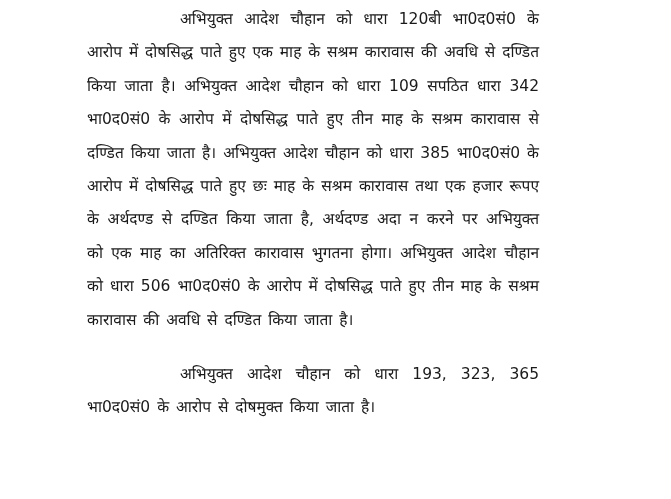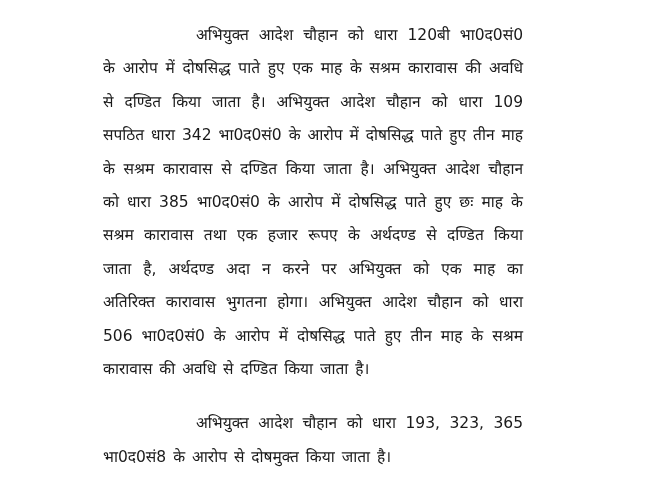--- a/index.html
+++ b/index.html
@@ -16,29 +16,29 @@
     .page {
       position: absolute;
       left: 87px;
       top: 3px;
       width: 452px;
       color: #1a1a1a;
       font-family: "DejaVu Sans", "Liberation Sans", sans-serif;
       font-size: 15.5px;
     }
     .para {
-      margin: 16px;
+      margin: 0;
       line-height: 33.4px;
       text-align: justify;
       text-indent: 93px;
       word-spacing: 2px;
     }
     .para + .para {
       margin-top: 21px;
     }
   </style>
 </head>
 <body>
 
 <div class="page">
   <p class="para">अभियुक्त आदेश चौहान को धारा 120बी भा0द0सं0 के आरोप में दोषसिद्ध पाते हुए एक माह के सश्रम कारावास की अवधि से दण्डित किया जाता है। अभियुक्त आदेश चौहान को धारा 109 सपठित धारा 342 भा0द0सं0 के आरोप में दोषसिद्ध पाते हुए तीन माह के सश्रम कारावास से दण्डित किया जाता है। अभियुक्त आदेश चौहान को धारा 385 भा0द0सं0 के आरोप में दोषसिद्ध पाते हुए छः माह के सश्रम कारावास तथा एक हजार रूपए के अर्थदण्ड से दण्डित किया जाता है, अर्थदण्ड अदा न करने पर अभियुक्त को एक माह का अतिरिक्त कारावास भुगतना होगा। अभियुक्त आदेश चौहान को धारा 506 भा0द0सं0 के आरोप में दोषसिद्ध पाते हुए तीन माह के सश्रम कारावास की अवधि से दण्डित किया जाता है।</p>
-  <p class="para">अभियुक्त आदेश चौहान को धारा 193, 323, 365 भा0द0सं8 के आरोप से दोषमुक्त किया जाता है।</p>
+  <p class="para">अभियुक्त आदेश चौहान को धारा 193, 323, 365 भा0द0सं0 के आरोप से दोषमुक्त किया जाता है।</p>
 </div>
 
 </body></html>

